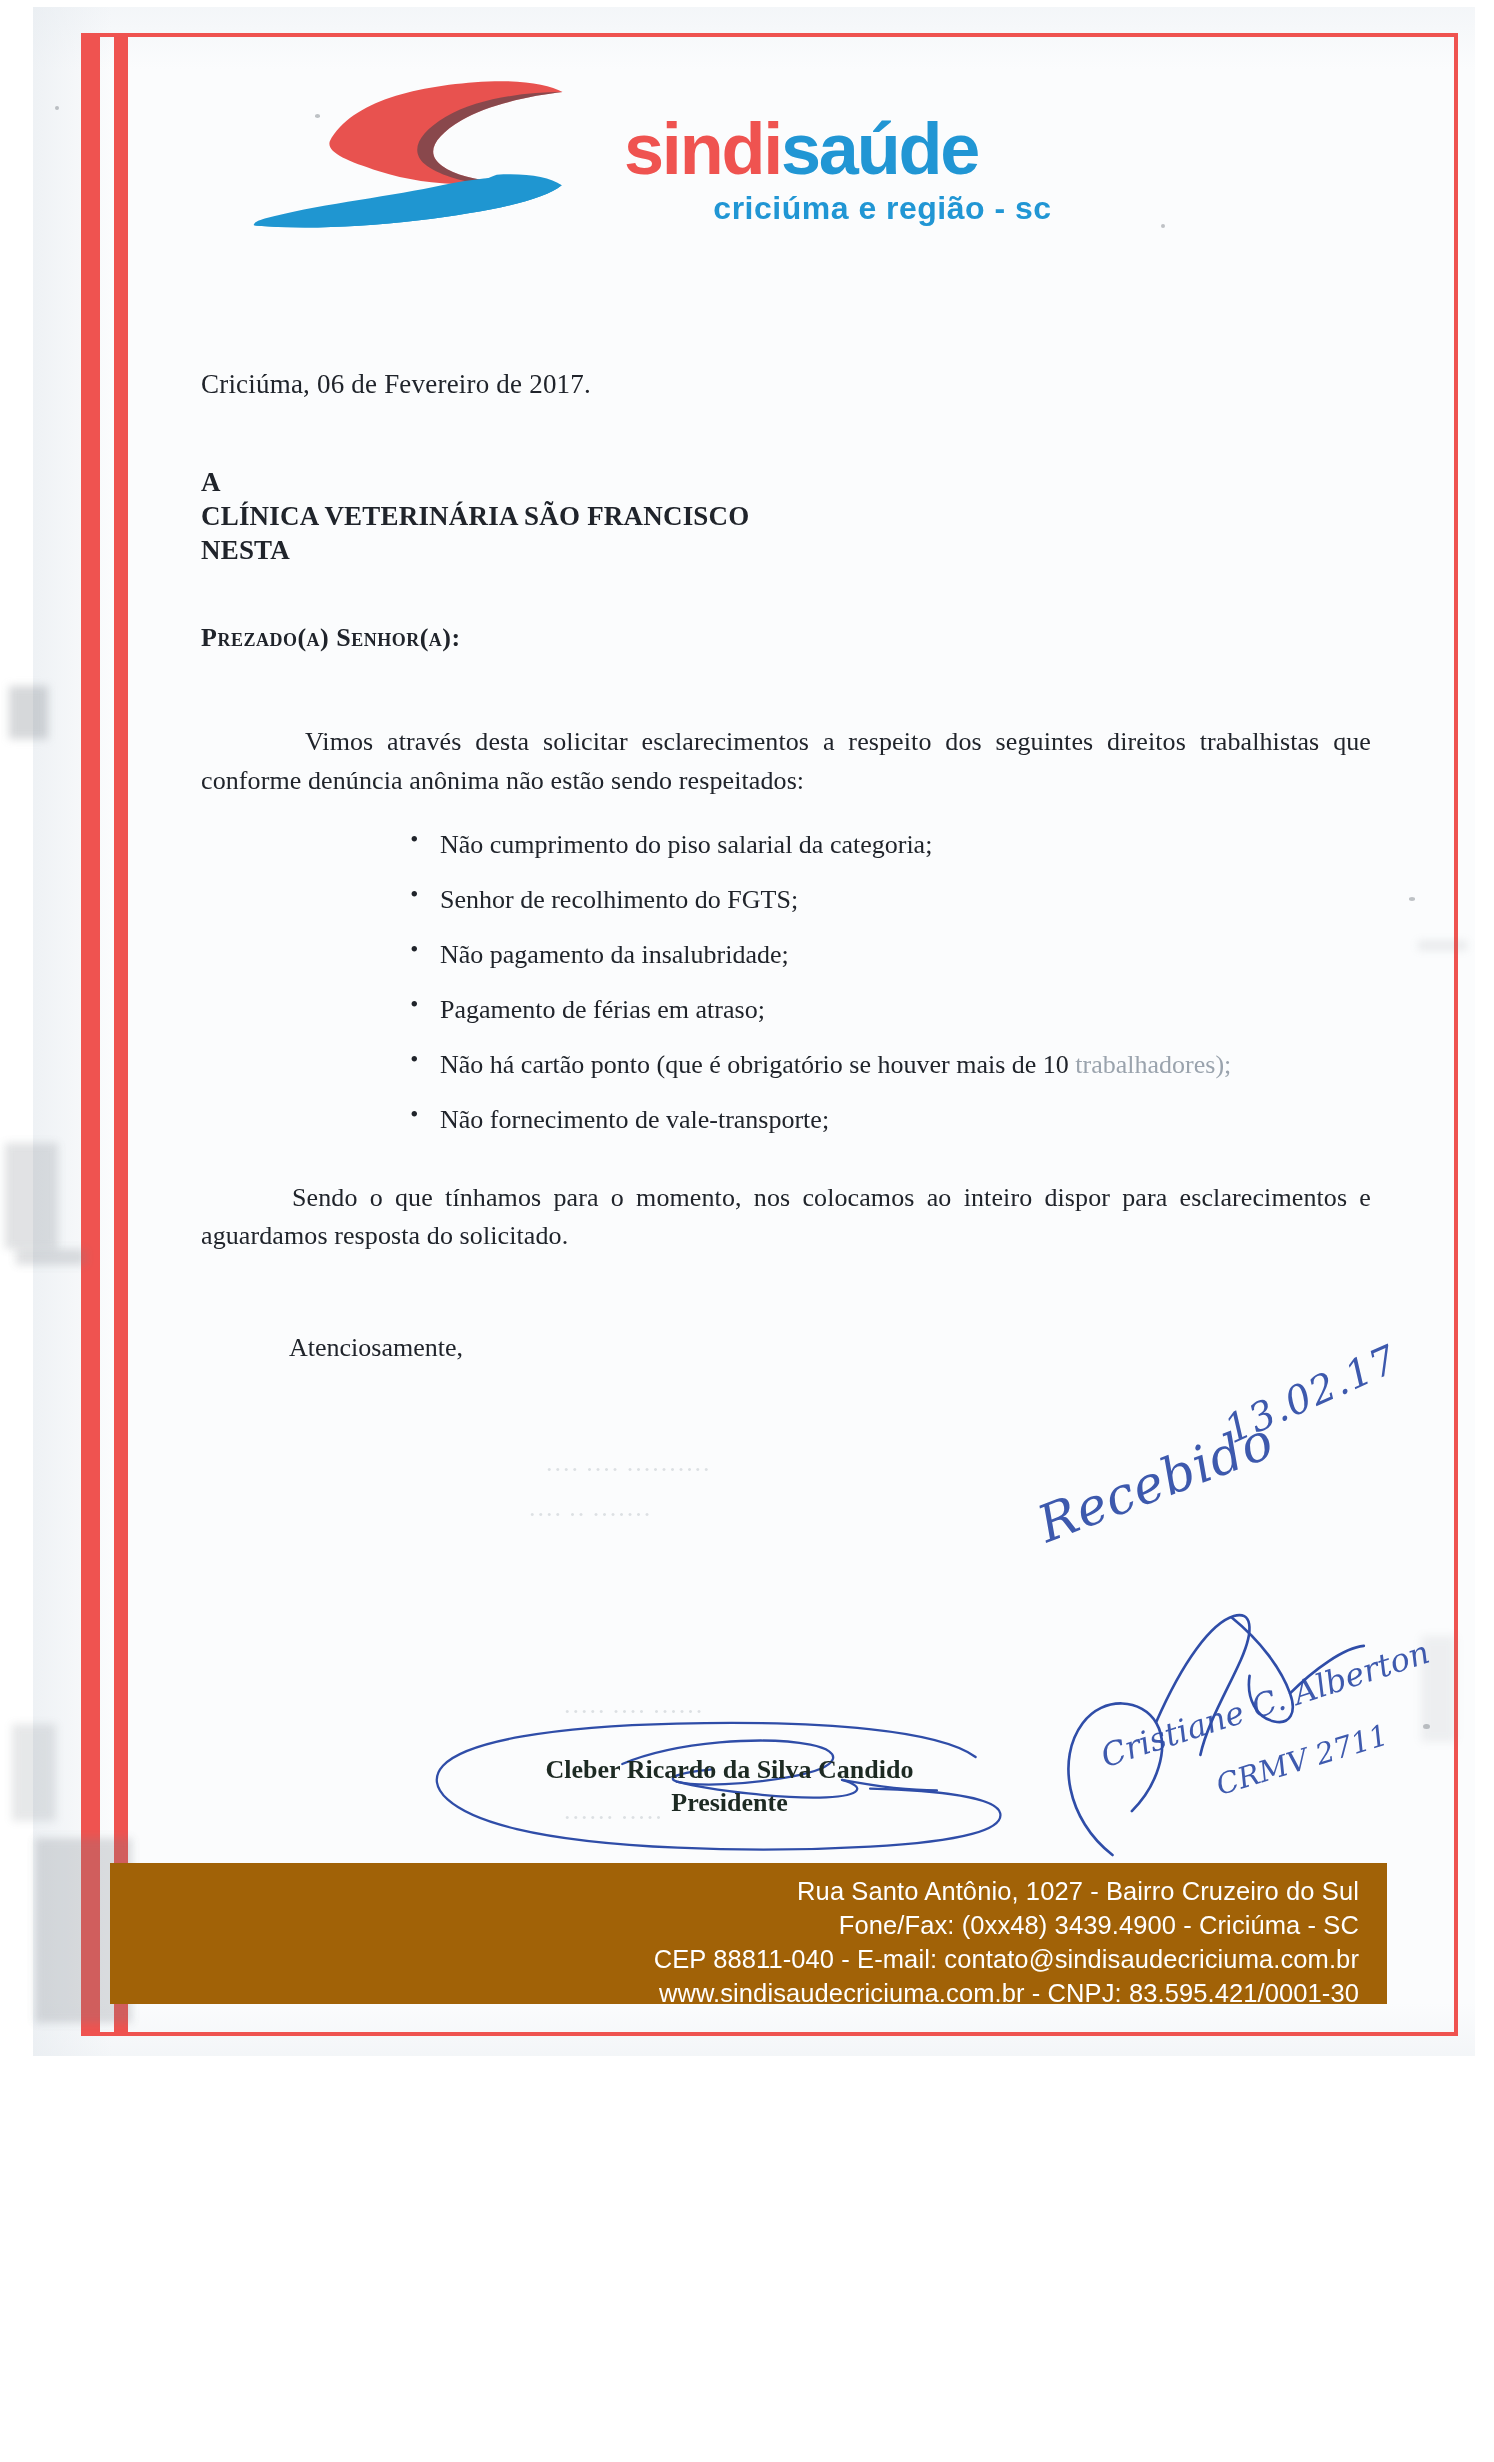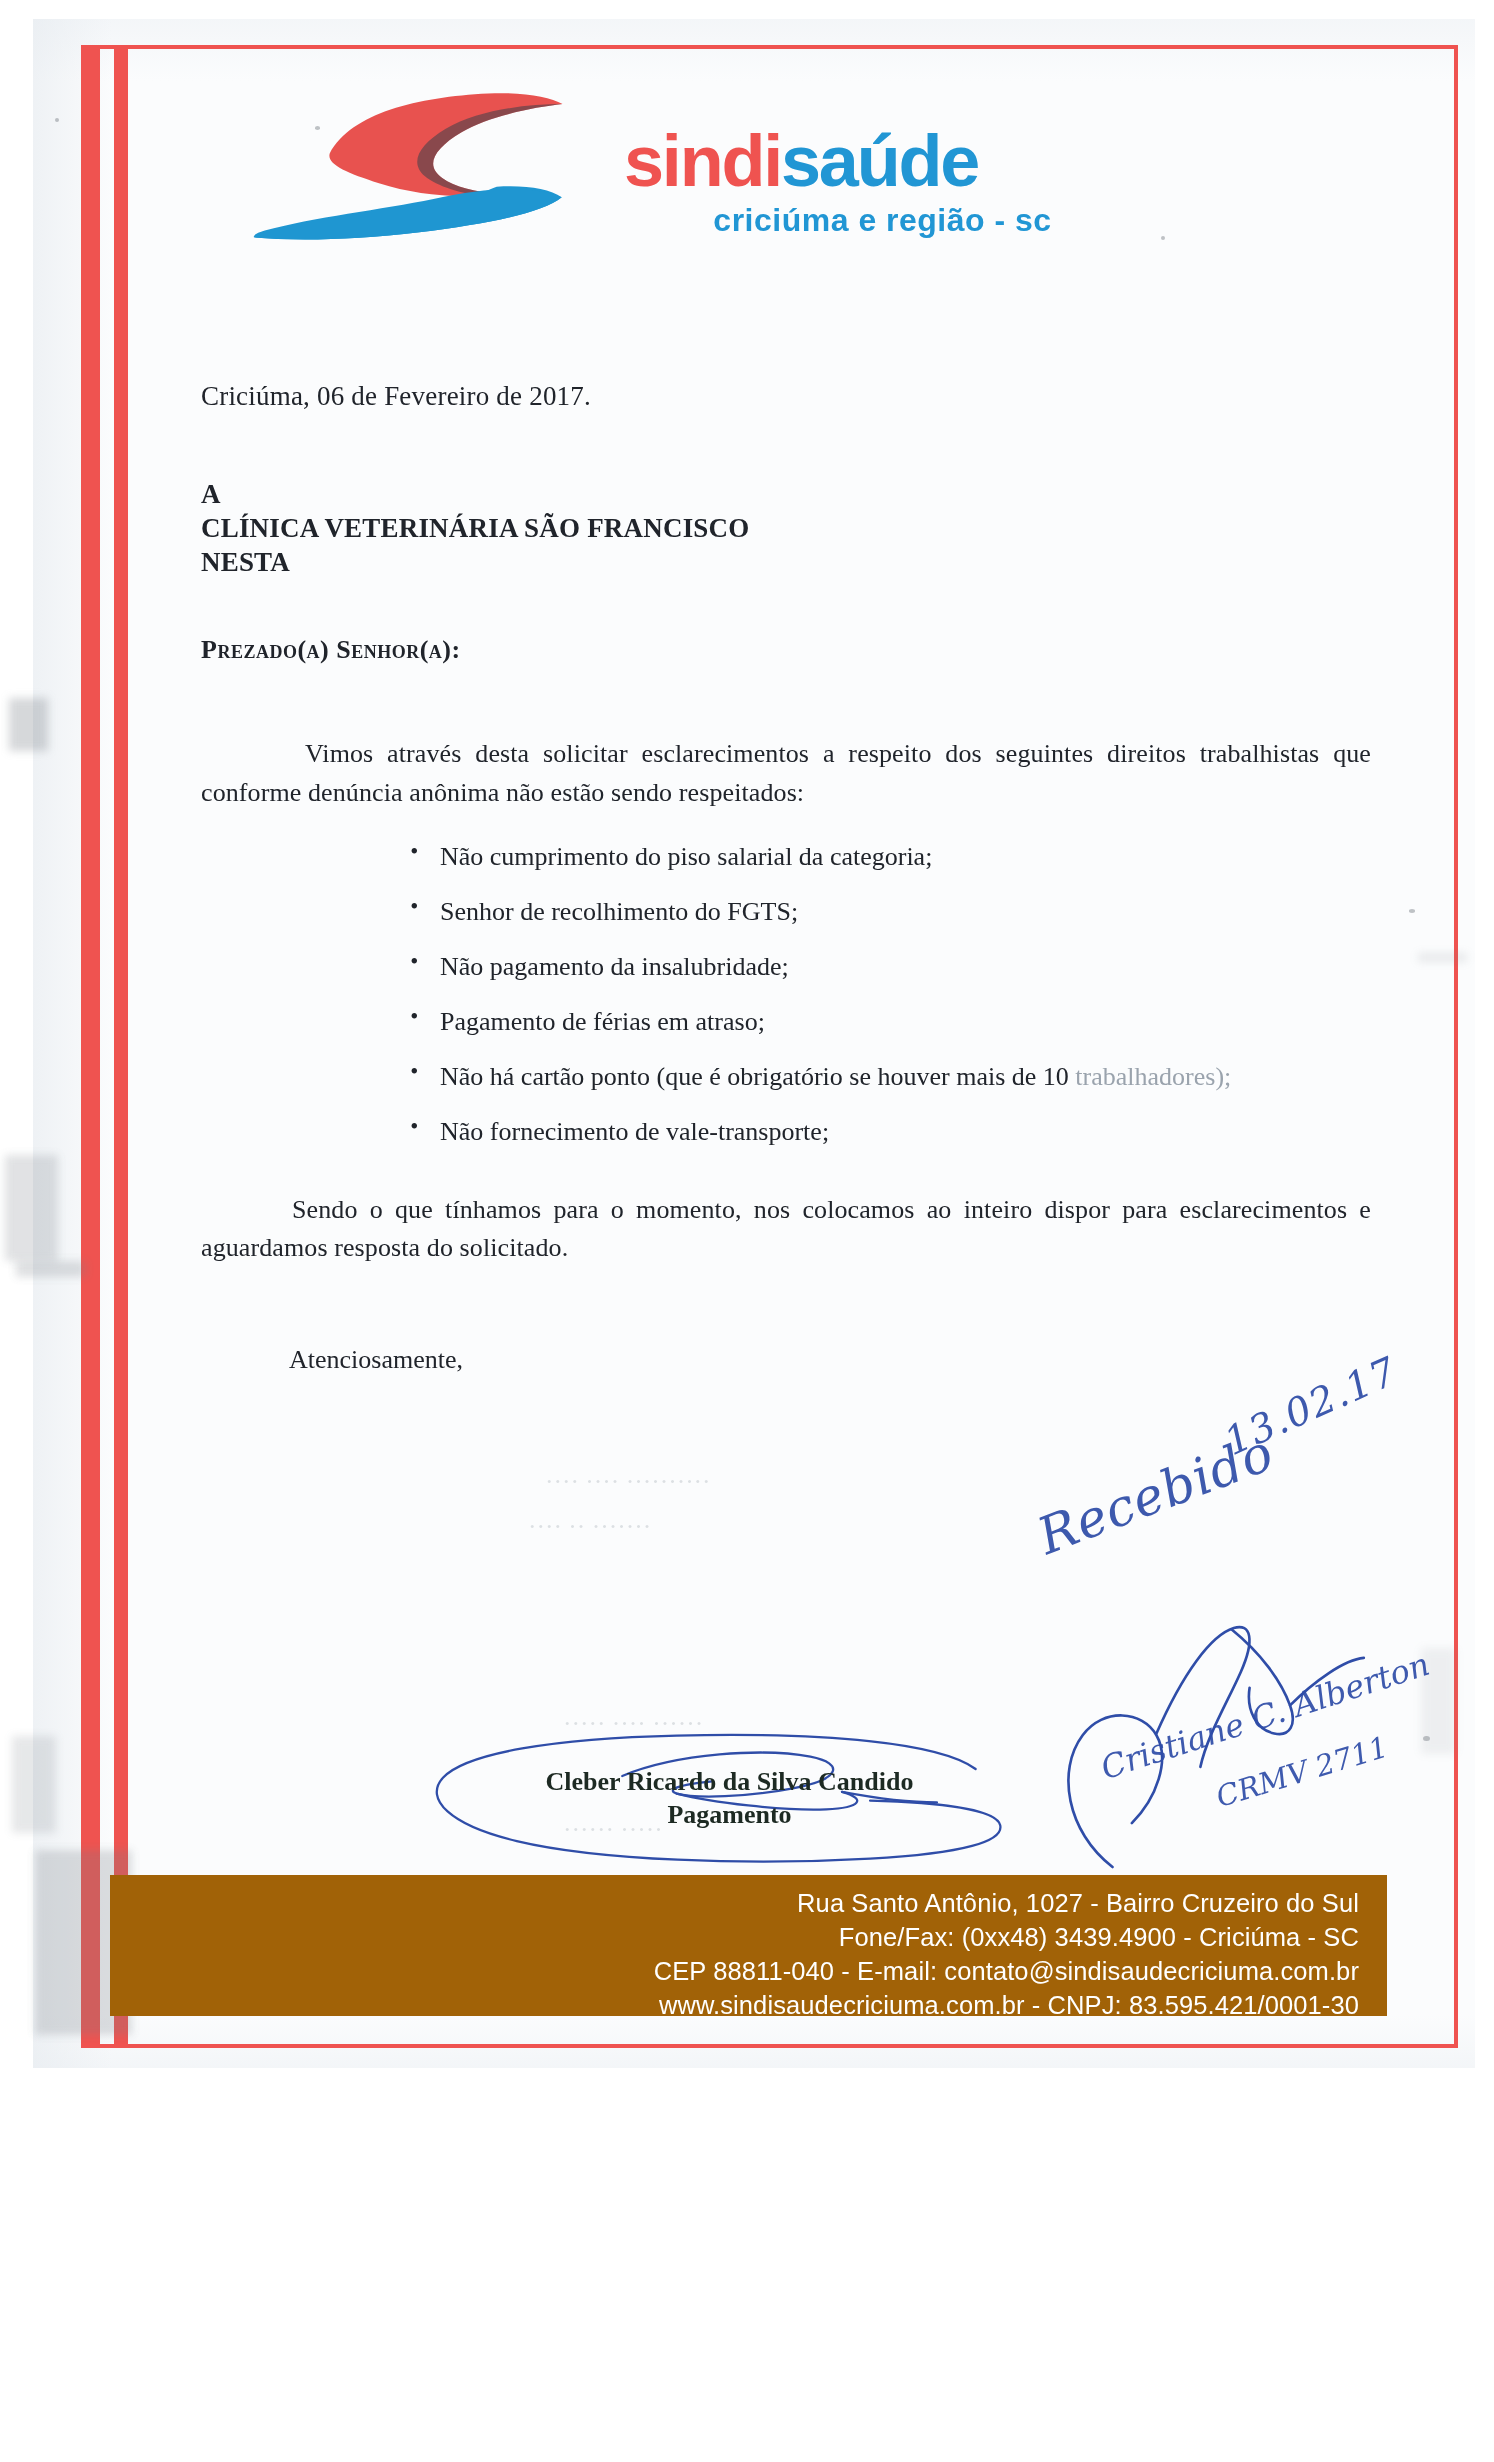--- a/index.html
+++ b/index.html
@@ -11,21 +11,21 @@
     width: 1494px;
     height: 2462px;
     font-family: "Liberation Serif", serif;
     position: relative;
     overflow: hidden;
   }
 
   
   .scan-page {
     position: absolute;
-    left: 0; top: 12px;
+    left: 0; top: 0;
     width: 1494px;
     height: 2428px;
     background: #ffffff;
   }
   .paper {
     position: absolute;
     left: 33px;
     top: 7px;
     width: 1442px;
     height: 2049px;
@@ -418,21 +418,21 @@
                C 628 154 672 140 668 122 C 664 104 600 96 520 94"></path>
       <path d="M 238 66 C 300 40 400 34 452 44 C 492 52 486 70 432 80
                C 380 90 322 92 300 86 C 288 82 300 76 340 72"></path>
       <path d="M 300 86 C 340 96 420 106 470 104 C 510 102 516 92 488 84"></path>
       <path d="M 488 84 C 520 90 560 96 596 96"></path>
     </g>
   </svg>
 
   <div class="sig-block">
     <div>Cleber Ricardo da Silva Candido</div>
-    <div>Pagamento</div>
+    <div>Presidente</div>
   </div>
 
   <svg class="sig-svg-recv" viewBox="0 0 470 520">
     <g fill="none" stroke="#2f4da8" stroke-width="3" stroke-linecap="round">
       <path d="M 70 470 C 18 430 6 360 36 320 C 60 288 104 292 120 320
                C 136 348 120 392 92 420"></path>
       <path d="M 120 318 C 150 250 182 206 208 198 C 228 192 232 212 216 248
                C 200 284 178 320 170 356"></path>
       <path d="M 206 200 C 238 226 262 258 272 286 C 280 308 272 322 254 318
                C 234 314 222 292 226 266"></path>

